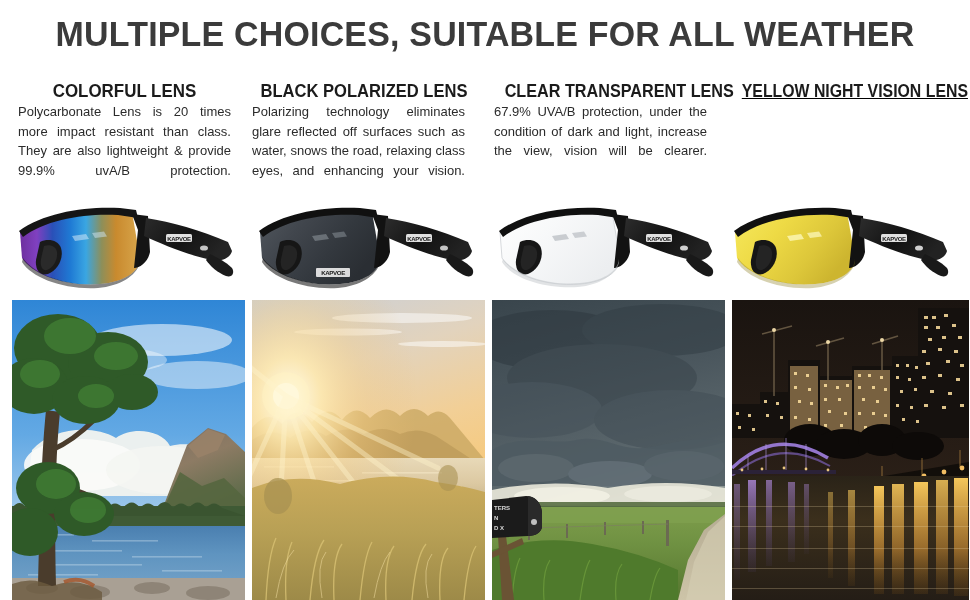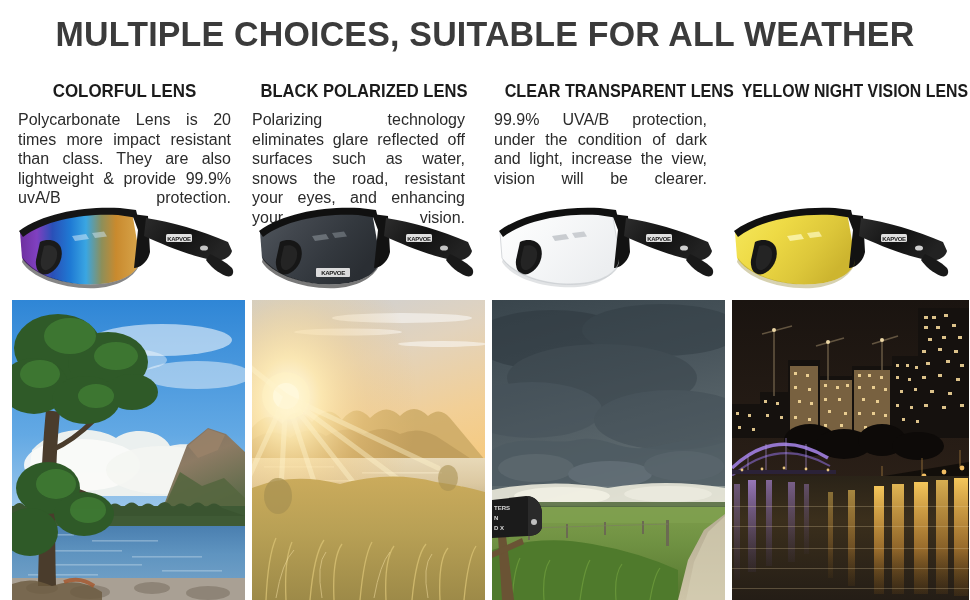--- a/index.html
+++ b/index.html
@@ -17,34 +17,34 @@
     font-weight:700;font-size:35px;line-height:40px;letter-spacing:.2px;
     color:#3b3b3b;transform:scaleX(.97);transform-origin:center top;white-space:nowrap;
   }
 
   
   .cols{position:absolute;left:0;top:80px;width:886px;height:115px;}
   .col{position:absolute;top:0;width:213px;}
   .col.c1{left:18px;}
   .col.c2{left:252px;}
   .col.c3{left:494px;}
-  .col.c4{left:729px;}
+  .col.c4{left:729px;text-decoration:underline;}
 
   .col-title{
     font-family:"Liberation Sans Narrow","Liberation Sans",sans-serif;
     font-weight:700;font-size:18px;line-height:22px;color:#1b1b1b;
     text-align:center;letter-spacing:0px;white-space:nowrap;
     transform:scaleX(.92);transform-origin:center;
   }
   .col.c1 .col-title{transform:scaleX(.94);}
   .col.c3 .col-title{transform:scaleX(.90);}
   .col.c4 .col-title{transform:scaleX(.88);}
 
   .col-body{
-    margin-top:8px;font-size:16px;line-height:19.5px;color:#2b2b2b;
+    font-size:13px;line-height:19.5px;color:#2b2b2b;
     text-align:justify;text-justify:inter-word;
   }
   .col-body::after{content:"";display:inline-block;width:100%;}
 
   
   .glasses-row{position:absolute;left:0;top:196px;width:970px;height:100px;}
   .glass{position:absolute;top:0;width:226px;height:100px;}
   .glass.g1{left:14px;}
   .glass.g2{left:254px;}
   .glass.g3{left:494px;}
@@ -69,26 +69,26 @@
 
   <div class="cols">
 
     <div class="col c1">
       <div class="col-title">COLORFUL LENS</div>
       <div class="col-body">Polycarbonate Lens is 20 times more impact resistant than class. They are also lightweight &amp; provide 99.9% uvA/B protection.</div>
     </div>
 
     <div class="col c2">
       <div class="col-title">BLACK POLARIZED LENS</div>
-      <div class="col-body">Polarizing technology eliminates glare reflected off surfaces such as water, snows the road, resistant your eyes, and enhancing your vision.</div>
+      <div class="col-body">Polarizing technology eliminates glare reflected off surfaces such as water, snows the road, relaxing class eyes, and enhancing your vision.</div>
     </div>
 
     <div class="col c3">
       <div class="col-title">CLEAR TRANSPARENT LENS</div>
-      <div class="col-body">99.9% UVA/B protection, under the condition of dark and light, increase the view, vision will be clearer.</div>
+      <div class="col-body">67.9% UVA/B protection, under the condition of dark and light, increase the view, vision will be clearer.</div>
     </div>
 
     <div class="col c4">
       <div class="col-title">YELLOW NIGHT VISION LENS</div>
     </div>
   </div>
 
   <div class="glasses-row">
 
     <div class="glass g1">

